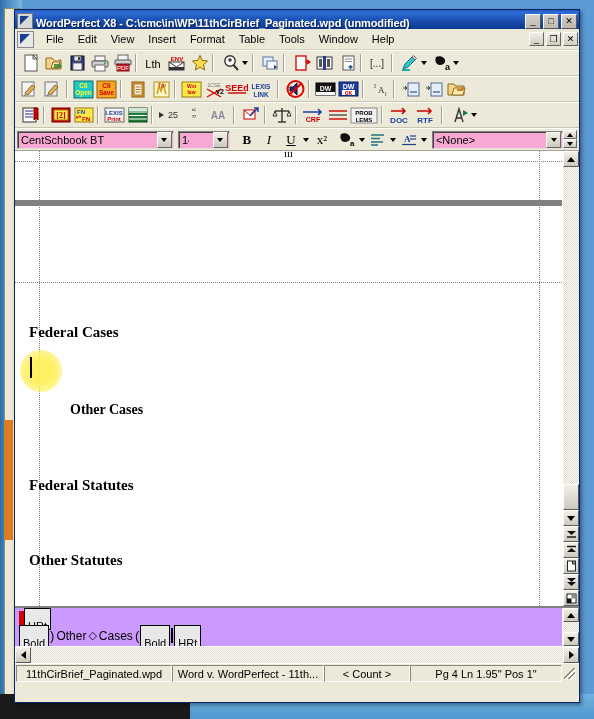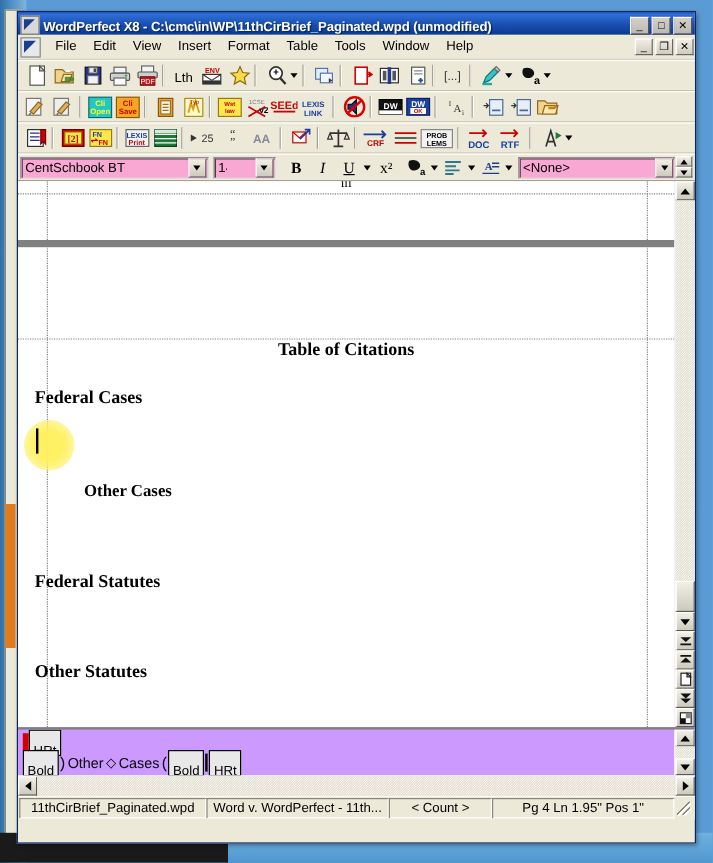--- a/index.html
+++ b/index.html
@@ -819,21 +819,20 @@
 
           <div class="guide-h" style="top:10px;"></div>
 
           <div class="pagebreak" style="top:49px;"></div>
 
           <div class="guide-v" style="left:24px; top:0; bottom:0;"></div>
           <div class="guide-v" style="left:524px; top:0; bottom:0;"></div>
 
           <div class="guide-h" style="top:131px;"></div>
 
-          <div class="doc-text" style="left:0; right:0; top:133px; text-align:center; font-size:15px;">Table of Citations</div>
 
           <div class="doc-text" style="left:14px; top:173px; font-size:15px;">Federal Cases</div>
 
           <div class="caret-halo" style="left:5px; top:199px; width:42px; height:42px;"></div>
           <div class="caret" style="left:15px; top:206px; height:21px;"></div>
 
           <div class="doc-text" style="left:14px; top:251px; font-size:14px;margin-left:41px;">Other Cases</div>
 
           <div class="doc-text" style="left:14px; top:326px; font-size:15px;">Federal Statutes</div>
 

